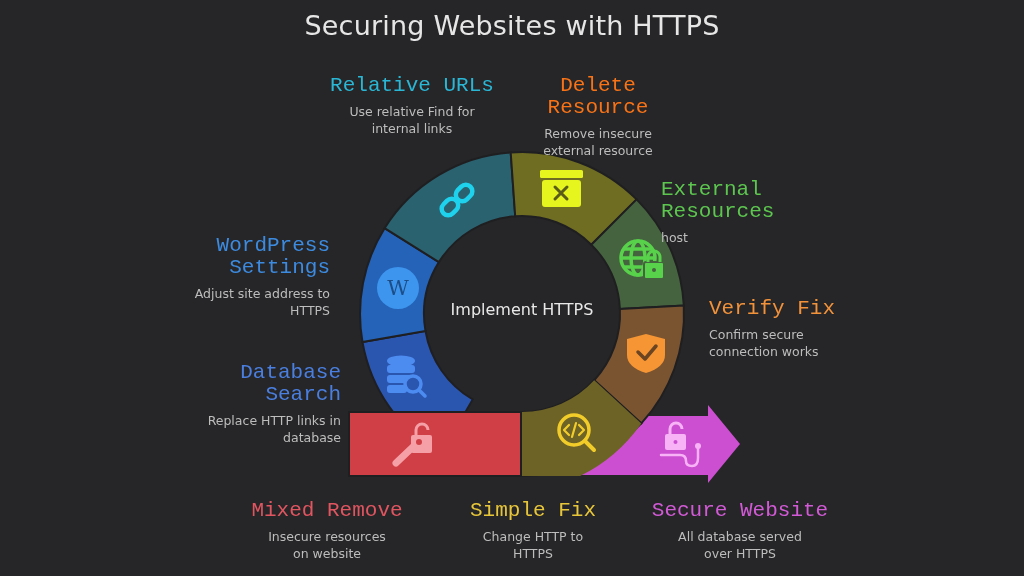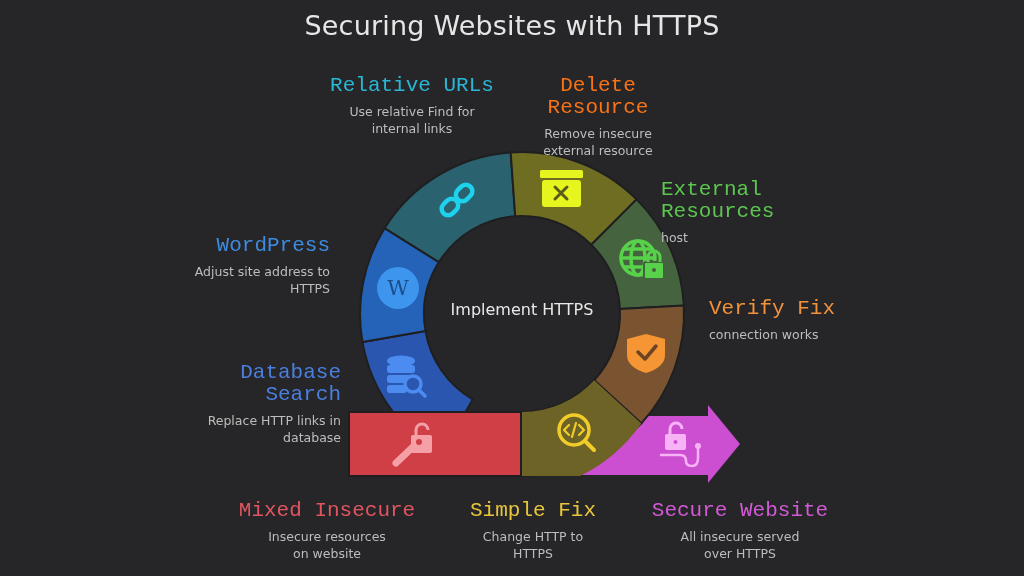--- a/index.html
+++ b/index.html
@@ -142,60 +142,62 @@
     <div>Resources</div>
   </div>
   <div class="desc">
     <div>host</div>
   </div>
 </div>
 
 <div class="label left-al" style="left:709px; top:298px; width:180px;">
   <div class="head" style="color:#f2923a;">Verify Fix</div>
   <div class="desc">
+    <div>Confirm secure</div>
     <div>connection works</div>
   </div>
 </div>
 
 <div class="label right-al" style="left:150px; top:200px; width:180px;margin-top:35px;">
   <div class="head" style="color:#3c8be0;">
     <div>WordPress</div>
+    <div>Settings</div>
   </div>
   <div class="desc">
     <div>Adjust site address to</div>
     <div>HTTPS</div>
   </div>
 </div>
 
 <div class="label right-al" style="left:161px; top:347px; width:180px;margin-top:15px;">
   <div class="head" style="color:#4a7fe0;">
     <div>Database</div>
     <div>Search</div>
   </div>
   <div class="desc">
     <div>Replace HTTP links in</div>
     <div>database</div>
   </div>
 </div>
 
 <div class="label center-al" style="left:237px; top:500px; width:180px;">
-  <div class="head" style="color:#e05560;">Mixed Insecure</div>
+  <div class="head" style="color:#e05560;">Mixed Remove</div>
   <div class="desc">
     <div>Insecure resources</div>
     <div>on website</div>
   </div>
 </div>
 
 <div class="label center-al" style="left:443px; top:500px; width:180px;">
   <div class="head" style="color:#e8c63a;">Simple Fix</div>
   <div class="desc">
     <div>Change HTTP to</div>
     <div>HTTPS</div>
   </div>
 </div>
 
 <div class="label center-al" style="left:648px; top:500px; width:184px;">
   <div class="head" style="color:#d25ad6;">Secure Website</div>
   <div class="desc">
-    <div>All insecure served</div>
+    <div>All database served</div>
     <div>over HTTPS</div>
   </div>
 </div>
 
 </body></html>

